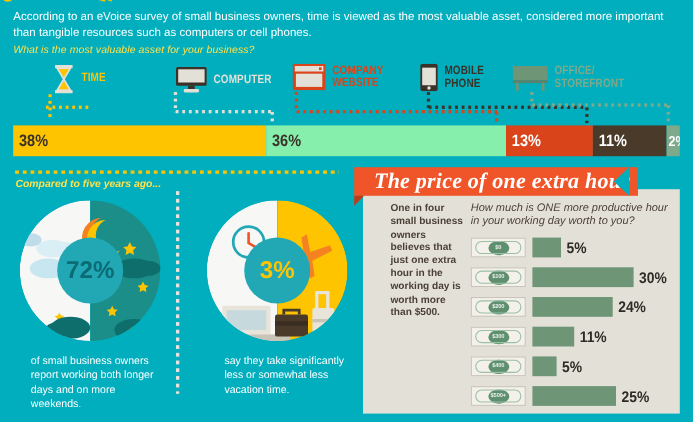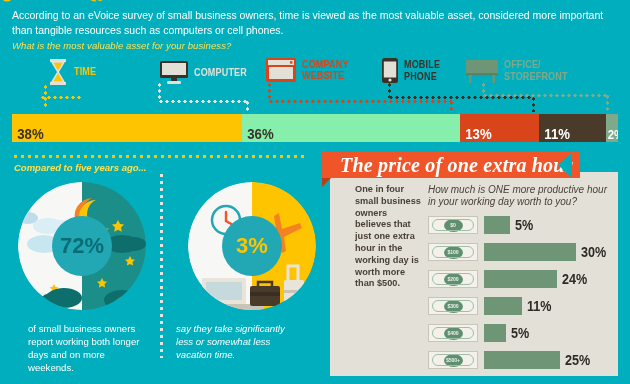--- a/index.html
+++ b/index.html
@@ -52,21 +52,21 @@
     position: absolute; width: 3px;
     background-image: radial-gradient(circle, currentColor 45%, transparent 50%);
     background-size: 3px 6px; background-repeat: repeat-y;
   }
 
   
   .stackbar {
     position: absolute; left: 12px; top: 114px;
     width: 606px; height: 28px; display: flex;
   }
-  .seg { display: flex; align-items: flex-end; height: 100%; overflow: hidden; }
+  .seg { display: flex; align-items: center; height: 100%; overflow: hidden; }
   .seg-val {
     font-family: "Liberation Sans Narrow","Liberation Sans", sans-serif;
     font-weight: bold; font-size: 15px; padding-left: 6px;
     transform: scaleX(.88); transform-origin: left center;
     white-space: nowrap;
   }
 
   
   .dots-top-rule {
     position: absolute; left: 12px; top: 155px; width: 296px; height: 3px;
@@ -353,21 +353,21 @@
       </g>
     </svg>
     <div class="donut-center" style="left:34px; top:34px; width:60px; height:60px; background:#22A7B5; color:#FFC400; font-size:22px;">
       <span>3%</span>
     </div>
   </div>
 
   <div class="vdiv"></div>
 
   <p class="cap" style="left:28px; top:322px; width:118px;">of small business owners report working both longer days and on more weekends.</p>
-  <p class="cap" style="left:176px; top:322px; width:120px;font-style:italic;">say they take significantly less or somewhat less vacation time.</p>
+  <p class="cap" style="left:204px; top:322px; width:120px;">say they take significantly less or somewhat less vacation time.</p>
 
   <div class="panel"></div>
   <div class="ribbon">
     <span class="ribbon-title">The price of one extra hour</span>
   </div>
   <div class="ribbon-notch"></div>
   <div class="ribbon-fold"></div>
 
   <p class="lede">One in four small business owners believes that just one extra hour in the working day is worth more than $500.</p>
   <p class="subq">How much is ONE more productive hour in your working day worth to you?</p>

